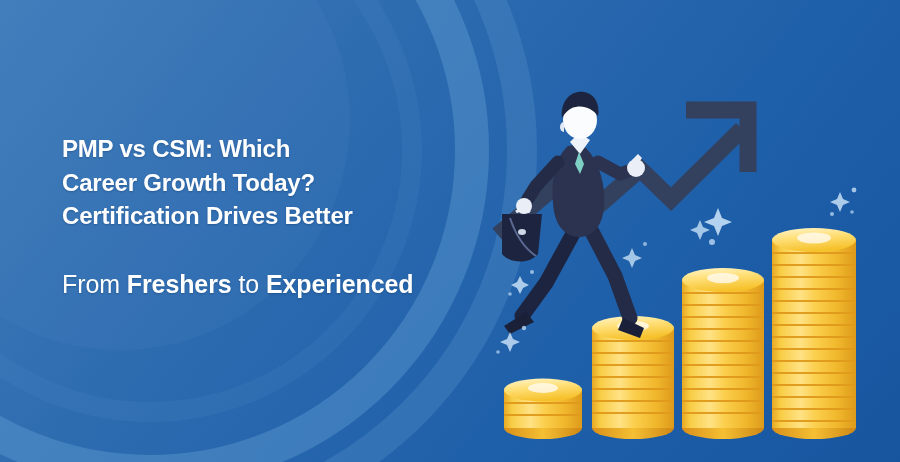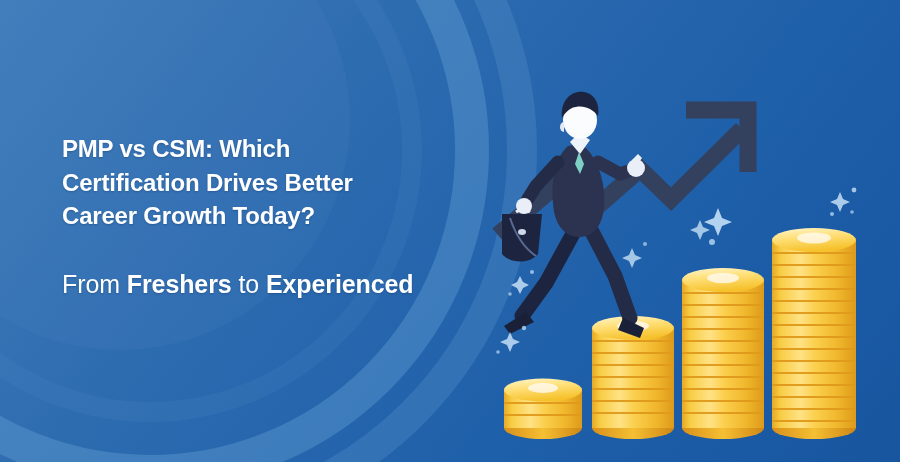--- a/index.html
+++ b/index.html
@@ -78,22 +78,22 @@
         <circle cx="150" cy="150" r="262" fill="none" stroke="#4a84c2" stroke-opacity=".22" stroke-width="20"></circle>
 
         <circle cx="120" cy="120" r="230" fill="#5e96cd" fill-opacity=".10"></circle>
       </g>
     </svg>
   </div>
 
   <div class="text-block">
     <div class="headline">
       <div>PMP vs CSM: Which</div>
+      <div>Career Growth Today?</div>
       <div>Certification Drives Better</div>
-      <div>Career Growth Today?</div>
     </div>
     <div class="subline"><span>From </span><b>Freshers</b><span> to </span><b>Experienced</b></div>
   </div>
 
   <div class="illustration">
     <svg viewBox="0 0 420 382" xmlns="http://www.w3.org/2000/svg">
       <defs>
         <linearGradient id="coinTop" x1="0" y1="0" x2="0.3" y2="1">
           <stop offset="0" stop-color="#fff6cf"></stop>
           <stop offset=".45" stop-color="#ffe07a"></stop>

